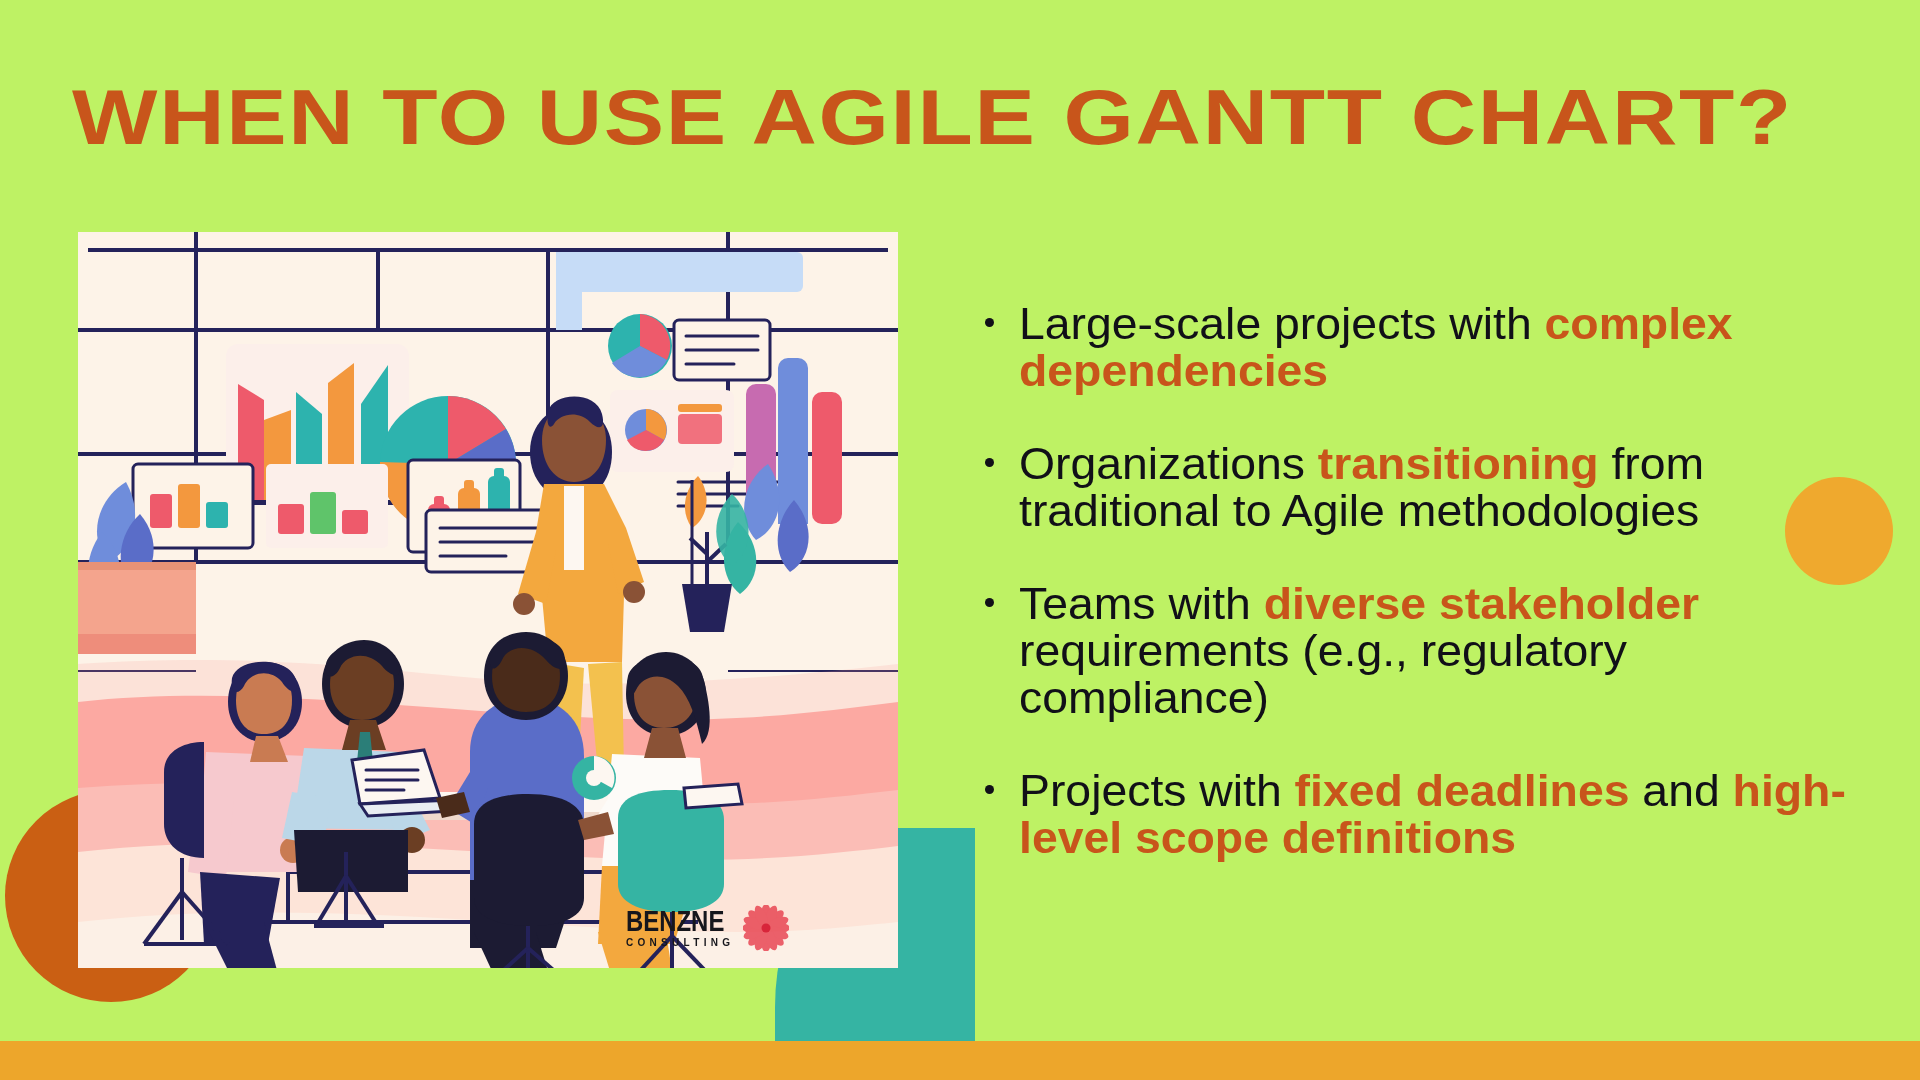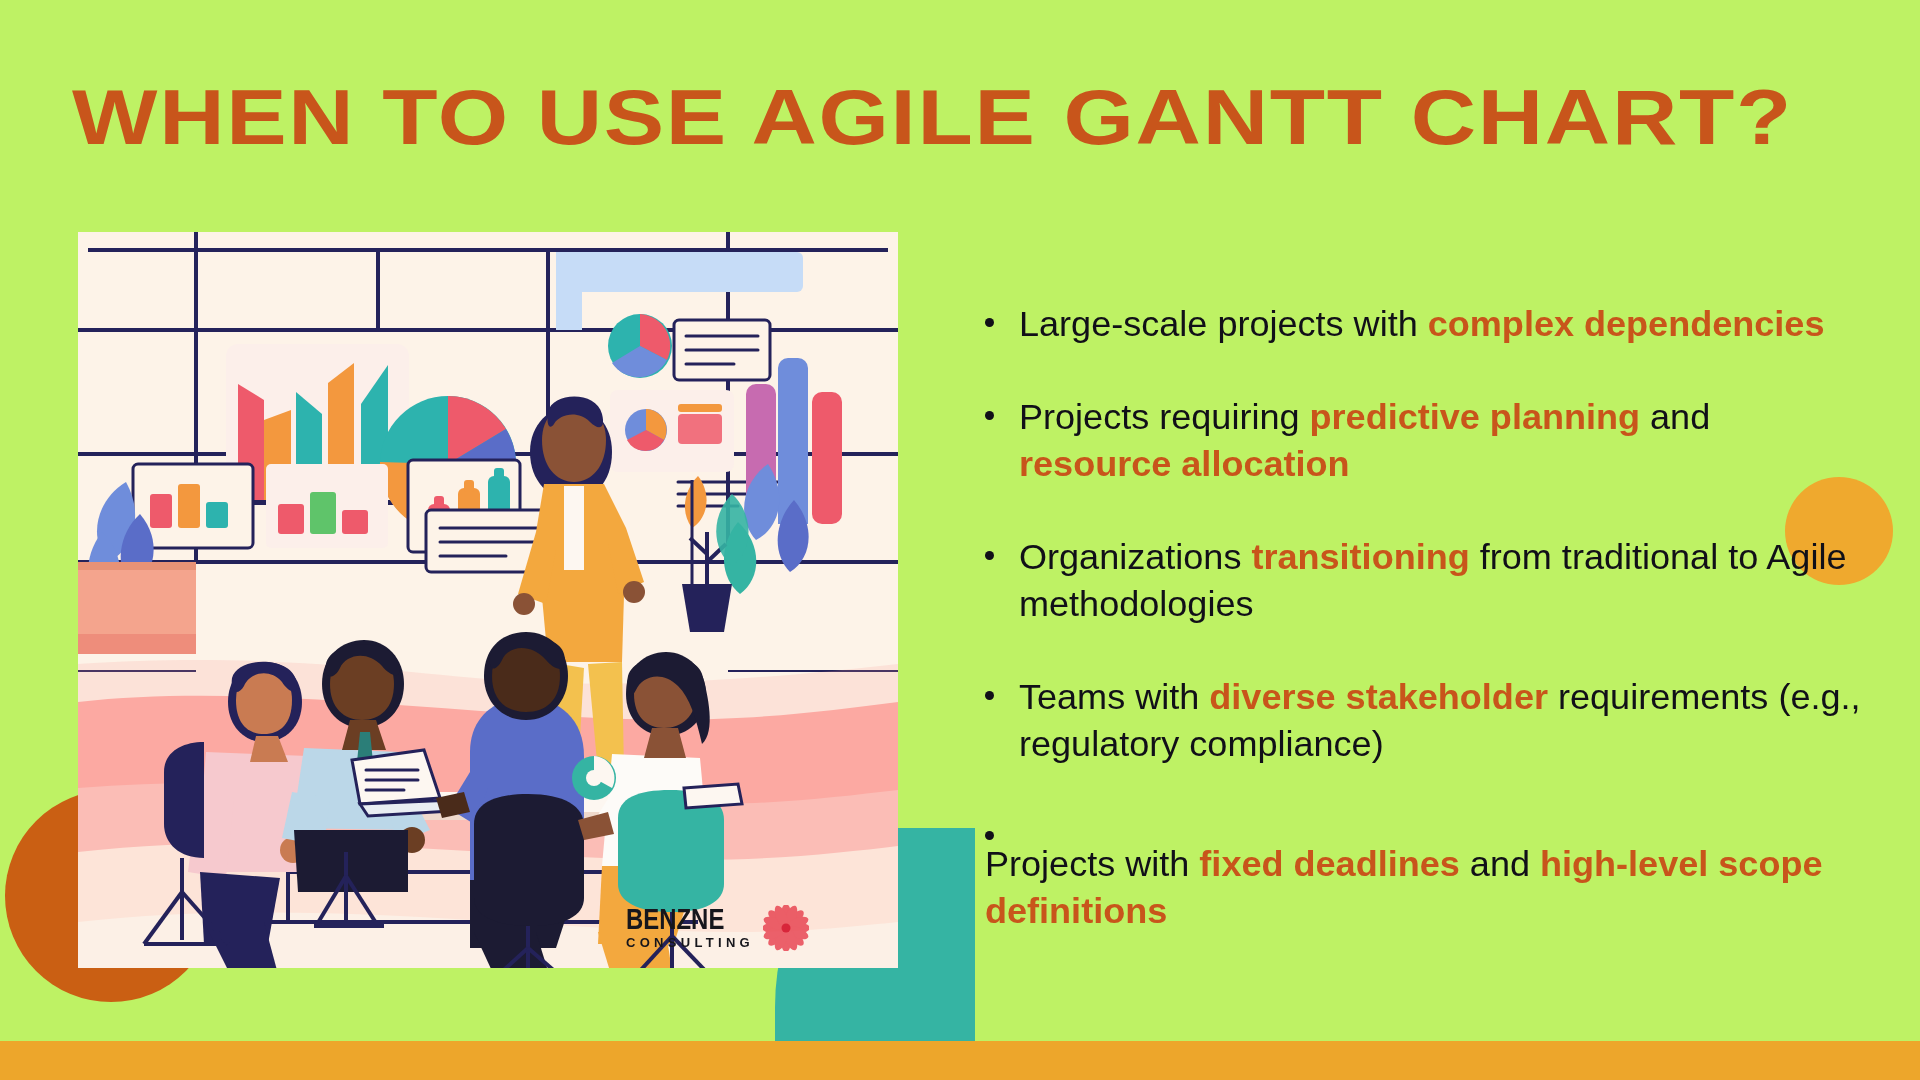--- a/index.html
+++ b/index.html
@@ -93,24 +93,24 @@
     top: 300px;
     width: 860px;
     z-index: 6;
   }
   .bullet {
     display: flex;
     align-items: flex-start;
     margin-bottom: 46px;
     color: #111018;
     font-family: "Liberation Sans Narrow", "Liberation Sans", sans-serif;
-    font-size: 35px;
+    font-size: 45px;
     line-height: 47px;
   }
-  .bullet:last-child { margin-bottom: 12px; flex-direction: column; }
+  .bullet:last-child { margin-bottom: 12px; }
   .bullet-dot {
     flex: 0 0 auto;
     width: 34px;
     padding-top: 18px;
     font-size: 0;
   }
   .bullet-dot i {
     display: block;
     width: 9px;
     height: 9px;
@@ -144,21 +144,21 @@
     font-size: 26px;
     letter-spacing: 0px;
     color: #16161c;
     line-height: 26px;
     transform: scaleX(0.92) scaleY(1.12);
     transform-origin: left center;
   }
   .logo-sub {
     font-family: "Liberation Sans", sans-serif;
     font-weight: 700;
-    font-size: 13px;
+    font-size: 10px;
     letter-spacing: 4.3px;
     color: #16161c;
     margin-top: 3px;
   }
 
   
   .bottom-band {
     position: absolute;
     left: 0;
     bottom: 0;
@@ -493,26 +493,20 @@
       <div class="bullet">
         <span class="bullet-dot">
           <i></i>
         </span>
         <span class="bullet-text"><span>Large-scale projects with </span><span class="hl">complex dependencies</span></span>
       </div>
       <div class="bullet">
         <span class="bullet-dot">
           <i></i>
         </span>
-        <span class="bullet-text"><span>Projects requiring </span><span class="hl">predictive planning</span><span> and </span><span class="hl">resource allocation</span></span>
-      </div>
-      <div class="bullet">
-        <span class="bullet-dot">
-          <i></i>
-        </span>
         <span class="bullet-text"><span>Organizations </span><span class="hl">transitioning</span><span> from traditional to Agile methodologies</span></span>
       </div>
       <div class="bullet">
         <span class="bullet-dot">
           <i></i>
         </span>
         <span class="bullet-text"><span>Teams with </span><span class="hl">diverse stakeholder</span><span> requirements (e.g., regulatory compliance)</span></span>
       </div>
       <div class="bullet">
         <span class="bullet-dot">

